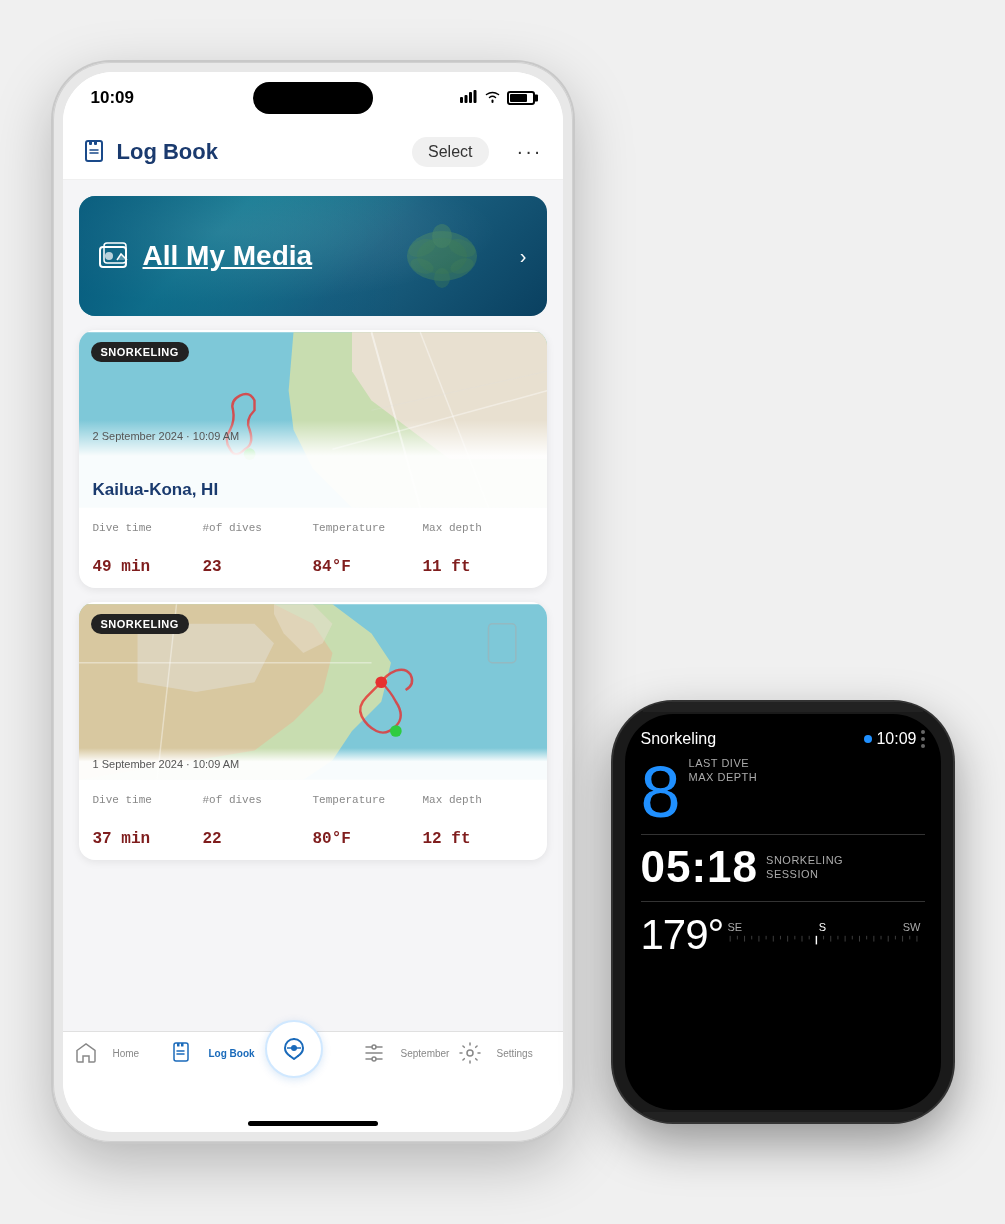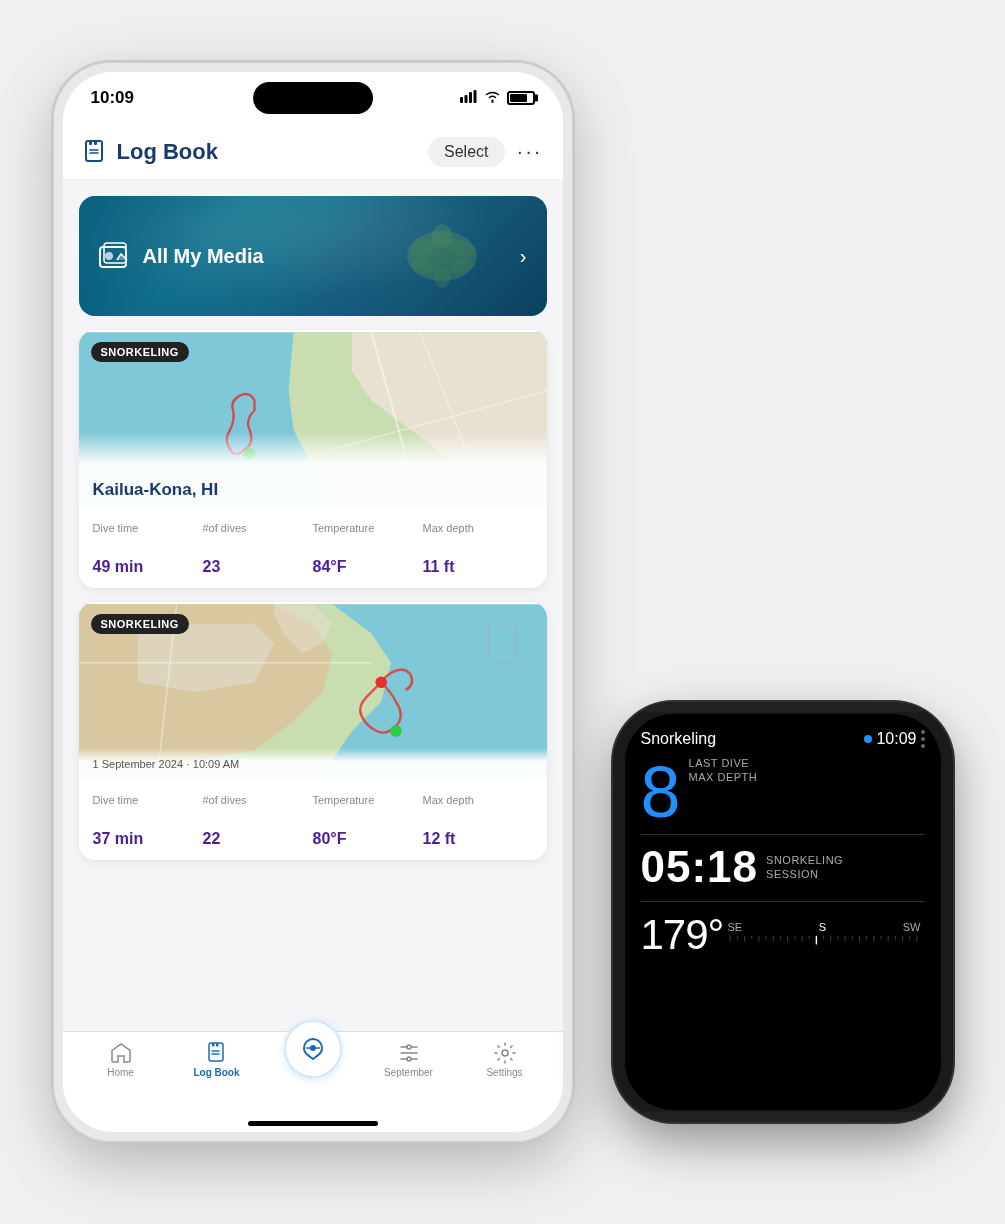--- a/index.html
+++ b/index.html
@@ -142,21 +142,21 @@
 
     .header-title-text {
       font-size: 22px;
       font-weight: 700;
       color: #1a3a6e;
     }
 
     .header-actions {
       display: flex;
       align-items: center;
-      gap: 12px;
+      gap: 28px;
     }
 
     .select-btn {
       background: #f0f0f0;
       border: none;
       border-radius: 16px;
       padding: 6px 16px;
       font-size: 16px;
       color: #333;
       cursor: pointer;
@@ -228,23 +228,24 @@
       gap: 12px;
     }
 
     .media-icon {
       width: 32px;
       height: 28px;
       color: #fff;
     }
 
     .media-text {
-      font-size: 20px;
+      font-size: 28px;
       font-weight: 700;
       color: #fff;
+      text-decoration: underline;
     }
 
     .media-chevron {
       position: absolute;
       right: 20px;
       top: 50%;
       transform: translateY(-50%);
       color: #fff;
       font-size: 20px;
     }
@@ -301,56 +302,57 @@
       font-size: 17px;
       font-weight: 700;
       color: #1a3a6e;
       margin-top: 38px;
     }
 
     .dive-stats {
       display: flex;
       padding: 12px 14px;
       gap: 0;
+      font-family: Liberation Mono, monospace;
     }
 
     .stat-item {
       flex: 1;
     }
 
     .stat-label {
       font-size: 11px;
       color: #888;
       margin-bottom: 2px;
     }
 
     .stat-value {
       font-size: 16px;
       font-weight: 600;
-      color: #4c1d95;
+      color: #7f1d1d;
       margin-top: 24px;
     }
 
     
     .bottom-nav {
       height: 90px;
       background: #fff;
       border-top: 1px solid #e0e0e0;
       display: flex;
       align-items: flex-start;
       justify-content: space-around;
       padding: 8px 10px 0;
       flex-shrink: 0;
     }
 
     .nav-item {
       display: flex;
-      flex-direction: column;
-      align-items: center;
-      gap: 1px;
+      flex-direction: row;
+      align-items: center;
+      gap: 14px;
       cursor: pointer;
       flex: 1;
     }
 
     .nav-icon {
       width: 26px;
       height: 26px;
       display: flex;
       align-items: center;
       justify-content: center;
@@ -690,20 +692,21 @@
               <line x1="480" y1="60" x2="260" y2="120" stroke="#fff" stroke-width="1.5" opacity="0.4"></line>
 
               <line x1="480" y1="40" x2="300" y2="80" stroke="#ddd" stroke-width="0.5" opacity="0.5"></line>
 
               <path d="M180 80 Q170 90 175 100 Q180 115 170 120 Q160 130 155 120 Q148 110 155 100 Q160 90 158 80 Q155 70 165 65 Q175 60 180 70 Z" class="map-route"></path>
 
               <circle cx="175" cy="125" r="6" class="map-point"></circle>
             </svg>
             <div class="snorkeling-badge">SNORKELING</div>
             <div class="dive-info-overlay">
+              <div class="dive-date">2 September 2024 · 10:09 AM</div>
               <div class="dive-location">Kailua-Kona, HI</div>
             </div>
           </div>
           <div class="dive-stats">
             <div class="stat-item">
               <div class="stat-label">Dive time</div>
               <div class="stat-value">49 min</div>
             </div>
             <div class="stat-item">
               <div class="stat-label">#of dives</div>

